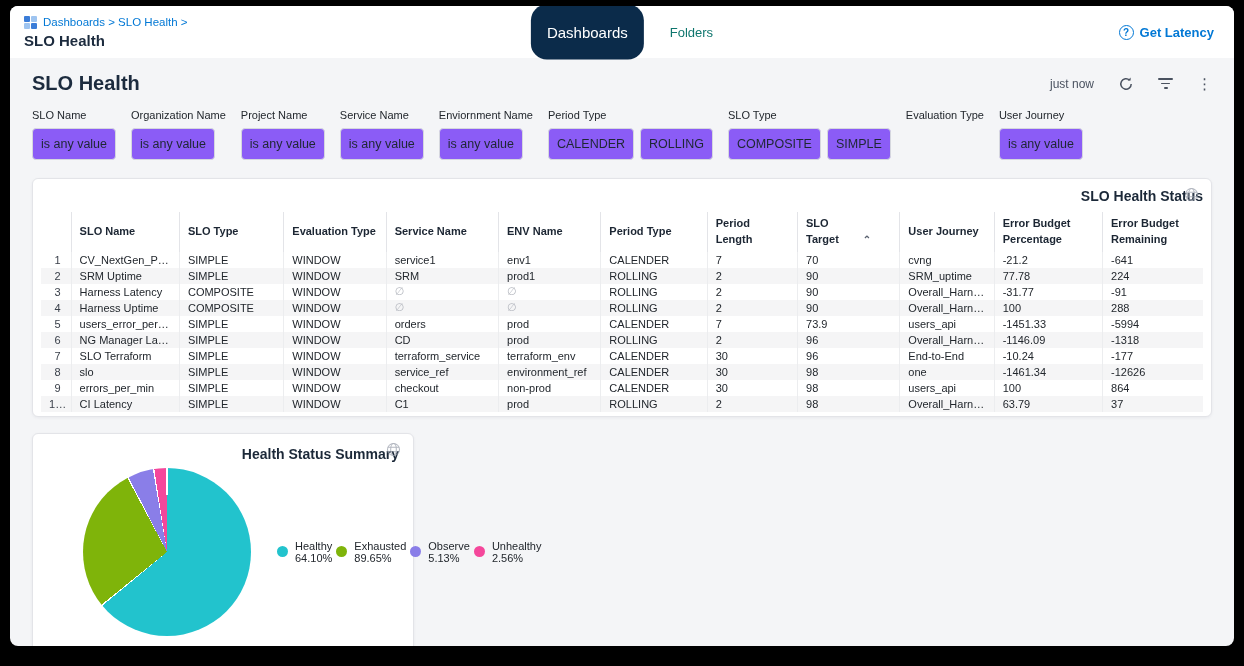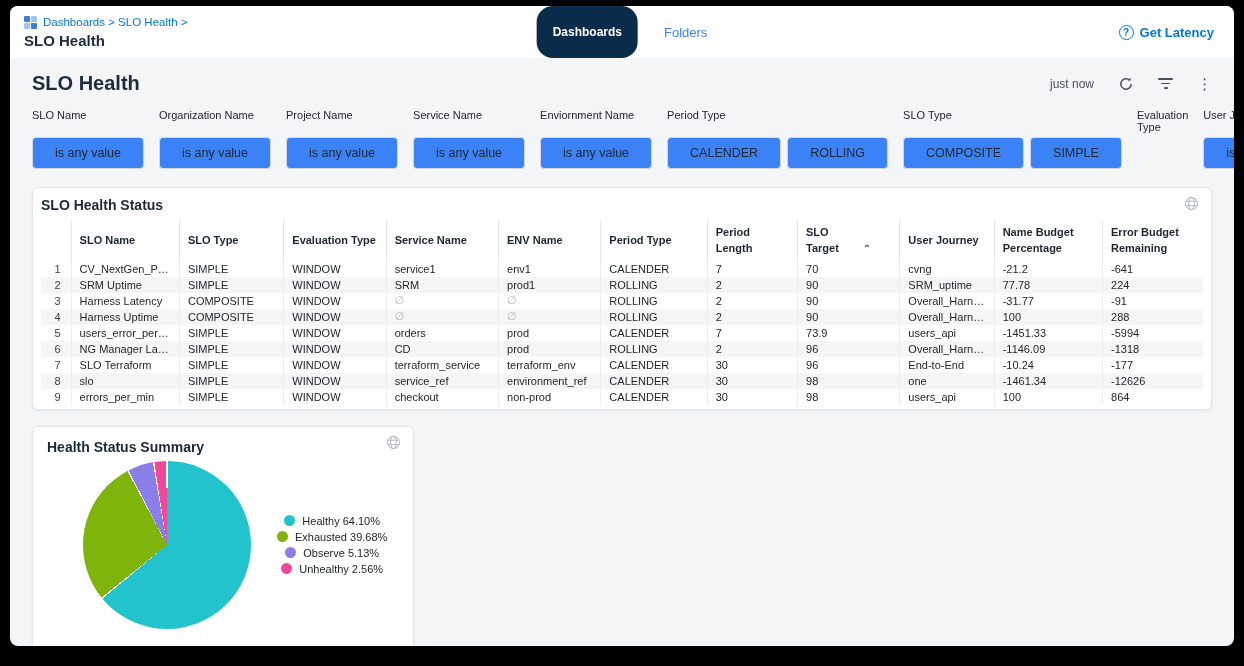--- a/index.html
+++ b/index.html
@@ -17,70 +17,69 @@
   .crumb-row { display:flex; align-items:center; gap:6px; }
   .grid-icon { width:13px; height:13px; display:grid; grid-template-columns:6px 6px; grid-template-rows:6px 6px; gap:1px; }
   .grid-icon span { border-radius:1px; }
   .grid-icon span:nth-child(1){ background:#3B7DD8; }
   .grid-icon span:nth-child(2){ background:#9EC4F0; }
   .grid-icon span:nth-child(3){ background:#9EC4F0; }
   .grid-icon span:nth-child(4){ background:#3B7DD8; }
   .crumb-text { font-size:11.5px; color:#0278D5; cursor:pointer; }
   .page-title { font-size:15px; font-weight:bold; color:#1C2B3E; margin-top:1px; }
   .tabs { position:absolute; left:50%; top:50%; transform:translate(-50%,-50%); display:flex; align-items:center; gap:26px; }
-  .tab-pill { background:#0B2B4A; color:#fff; font-size:12px; padding:19px 16px; border-radius:16px; cursor:pointer;font-weight:bold; }
-  .tab-link { color:#3b82f6; font-size:13px; cursor:pointer; }
+  .tab-pill { background:#0B2B4A; color:#fff; font-size:15px; padding:19px 16px; border-radius:16px; cursor:pointer; }
+  .tab-link { color:#0f766e; font-size:13px; cursor:pointer; }
   .get-started { margin-left:auto; display:flex; align-items:center; gap:6px; color:#0278D5; font-size:13px; font-weight:600; cursor:pointer; }
   .q-circle { width:15px; height:15px; border:1.5px solid #0278D5; border-radius:50%; display:flex; align-items:center; justify-content:center; font-size:10px; font-weight:bold; color:#0278D5; }
   
   .dash-body { padding:14px 22px 0 22px; }
   .dash-header { display:flex; align-items:center; }
   .dash-title { font-size:20px; font-weight:bold; color:#1C2B3E; }
   .dash-controls { margin-left:auto; display:flex; align-items:center; gap:24px; color:#4A5260; }
   .updated { font-size:12px; color:#4A5260; }
   .icon-btn { cursor:pointer; display:flex; align-items:center; justify-content:center; }
   .filter-lines { display:flex; flex-direction:column; gap:3px; align-items:center; }
   .filter-lines i { display:block; height:1.6px; background:#4A5260; border-radius:1px; }
   .filter-lines i:nth-child(1){ width:15px; } .filter-lines i:nth-child(2){ width:9px; } .filter-lines i:nth-child(3){ width:4px; }
   .kebab { font-size:15px; color:#4A5260; letter-spacing:0; line-height:1; }
   
   .filters { display:flex; gap:15px; margin-top:14px; flex-wrap:nowrap; }
   .filter-group .f-label { font-size:11px; color:#22272D; margin-bottom:7px; }
   .f-buttons { display:flex; gap:6px; }
   .f-btn {
-    background:#3b82f6; border:1px solid #D5D7DE; border-radius:4px;
-    font-size:12.5px; color:#1E2732; padding:8px 22px; cursor:pointer; white-space:nowrap;
+    background:#8b5cf6; border:1px solid #D5D7DE; border-radius:4px;
+    font-size:12.5px; color:#1E2732; padding:8px 8px; cursor:pointer; white-space:nowrap;
     font-family:"Liberation Sans", sans-serif;
-    margin-top:9px;
   }
   
   .card { background:#fff; border:1px solid #E3E4E8; border-radius:6px; box-shadow:0 1px 3px rgba(40,41,61,.06); position:relative; }
   .table-card { margin-top:18px; padding:9px 8px 4px 8px; }
-  .card-title { text-align:left; font-size:14px; font-weight:bold; color:#1B2838; }
+  .card-title { text-align:right; font-size:14px; font-weight:bold; color:#1B2838; }
   .globe { position:absolute; top:8px; right:12px; cursor:pointer; opacity:.75; }
   
   table { border-collapse:collapse; width:100%; margin-top:8px; table-layout:fixed; }
   thead th {
     font-size:11px; font-weight:bold; color:#1C2633; text-align:left;
     padding:4px 8px; border-left:1px solid #E3E4E8; vertical-align:middle; line-height:1.45;
   }
   thead th.num-col { border-left:none; }
   tbody td {
     font-size:11px; color:#22272D; padding:1.5px 8px; border-left:1px solid #ECEDEF;
     white-space:nowrap; overflow:hidden; text-overflow:ellipsis; height:16px;
   }
   tbody td.num-col { border-left:none; text-align:right; color:#3A404A; padding-right:10px; }
   tbody tr:nth-child(even) { background:#F5F5F6; }
   td.null-cell { color:#B6B9C0; }
   .sort-caret { font-size:10px; color:#5A6270; margin-left:24px; }
   
   .pie-card { margin-top:16px; width:382px; height:234px; padding:12px 14px; }
   .pie-flex { display:flex; align-items:center; margin-top:6px; }
   .pie { width:168px; height:168px; border-radius:50%; margin-left:36px; flex:none; }
-  .legend { margin-left:26px; display:flex; flex-direction:column; gap:4px;align-items:center; }
+  .legend { margin-left:26px; display:flex; flex-direction:row; gap:4px;align-items:center; }
   .legend-item { display:flex; align-items:center; gap:7px; }
   .legend-dot { width:11px; height:11px; border-radius:50%; flex:none; }
   .legend-label { font-size:11px; color:#22272D; }
 </style>
 </head>
 <body>
 
 <div class="window">
 
   <div class="topbar">
@@ -214,21 +213,21 @@
               <th class="num-col"></th>
               <th>SLO Name</th>
               <th>SLO Type</th>
               <th>Evaluation Type</th>
               <th>Service Name</th>
               <th>ENV Name</th>
               <th>Period Type</th>
               <th>Period Length</th>
               <th>SLO Target<span class="sort-caret">⌃</span></th>
               <th>User Journey</th>
-              <th>Name Budget Percentage</th>
+              <th>Error Budget Percentage</th>
               <th>Error Budget Remaining</th>
             </tr>
           </thead>
         <tbody>
             <tr>
               <td class="num-col">1</td>
               <td>CV_NextGen_Prod</td>
               <td>SIMPLE</td>
               <td>WINDOW</td>
               <td>service1</td>
@@ -344,20 +343,34 @@
               <td>SIMPLE</td>
               <td>WINDOW</td>
               <td>checkout</td>
               <td>non-prod</td>
               <td>CALENDER</td>
               <td>30</td>
               <td>98</td>
               <td>users_api</td>
               <td>100</td>
               <td>864</td>
+            </tr>
+            <tr>
+              <td class="num-col">10</td>
+              <td>CI Latency</td>
+              <td>SIMPLE</td>
+              <td>WINDOW</td>
+              <td>C1</td>
+              <td>prod</td>
+              <td>ROLLING</td>
+              <td>2</td>
+              <td>98</td>
+              <td>Overall_Harness</td>
+              <td>63.79</td>
+              <td>37</td>
             </tr>
           </tbody>
       </table>
     </div>
 
     <div class="card pie-card">
       <div class="card-title">Health Status Summary</div>
       <span class="globe">
         <svg width="15" height="15" viewBox="0 0 16 16">
             <g fill="none" stroke="#9AA0AC" stroke-width="1.1">
@@ -369,21 +382,21 @@
       </span>
       <div class="pie-flex">
         <div class="pie" style="background: conic-gradient(rgb(255, 255, 255) 0deg, rgb(255, 255, 255) 0.5deg, rgb(34, 195, 205) 0.5deg, rgb(34, 195, 205) 230.26deg, rgb(255, 255, 255) 230.26deg, rgb(255, 255, 255) 230.76deg, rgb(255, 255, 255) 230.76deg, rgb(255, 255, 255) 231.26deg, rgb(127, 180, 10) 231.26deg, rgb(127, 180, 10) 331.816deg, rgb(255, 255, 255) 331.816deg, rgb(255, 255, 255) 332.316deg, rgb(255, 255, 255) 332.316deg, rgb(255, 255, 255) 332.816deg, rgb(138, 126, 232) 332.816deg, rgb(138, 126, 232) 350.284deg, rgb(255, 255, 255) 350.284deg, rgb(255, 255, 255) 350.784deg, rgb(255, 255, 255) 350.784deg, rgb(255, 255, 255) 351.284deg, rgb(244, 71, 155) 351.284deg, rgb(244, 71, 155) 359.5deg, rgb(255, 255, 255) 359.5deg, rgb(255, 255, 255) 360deg);"></div>
         <div class="legend">
             <div class="legend-item">
               <span class="legend-dot" style="background: rgb(34, 195, 205);"></span>
               <span class="legend-label">Healthy 64.10%</span>
             </div>
             <div class="legend-item">
               <span class="legend-dot" style="background: rgb(127, 180, 10);"></span>
-              <span class="legend-label">Exhausted 39.68%</span>
+              <span class="legend-label">Exhausted 89.65%</span>
             </div>
             <div class="legend-item">
               <span class="legend-dot" style="background: rgb(138, 126, 232);"></span>
               <span class="legend-label">Observe 5.13%</span>
             </div>
             <div class="legend-item">
               <span class="legend-dot" style="background: rgb(244, 71, 155);"></span>
               <span class="legend-label">Unhealthy 2.56%</span>
             </div>
           </div>

